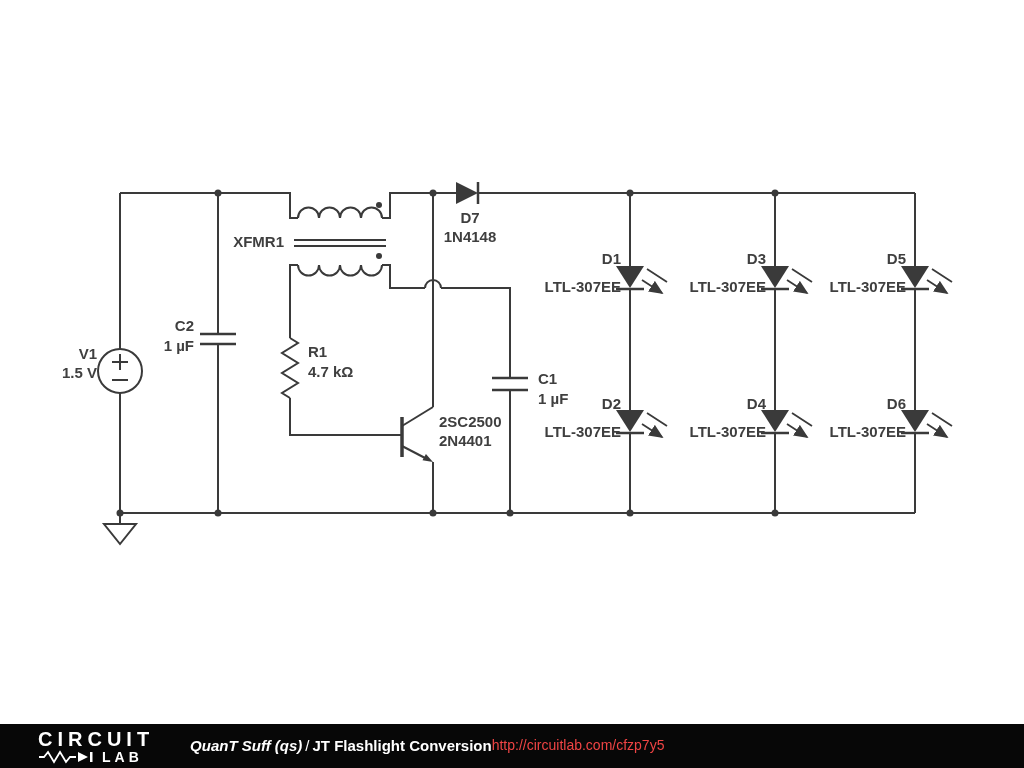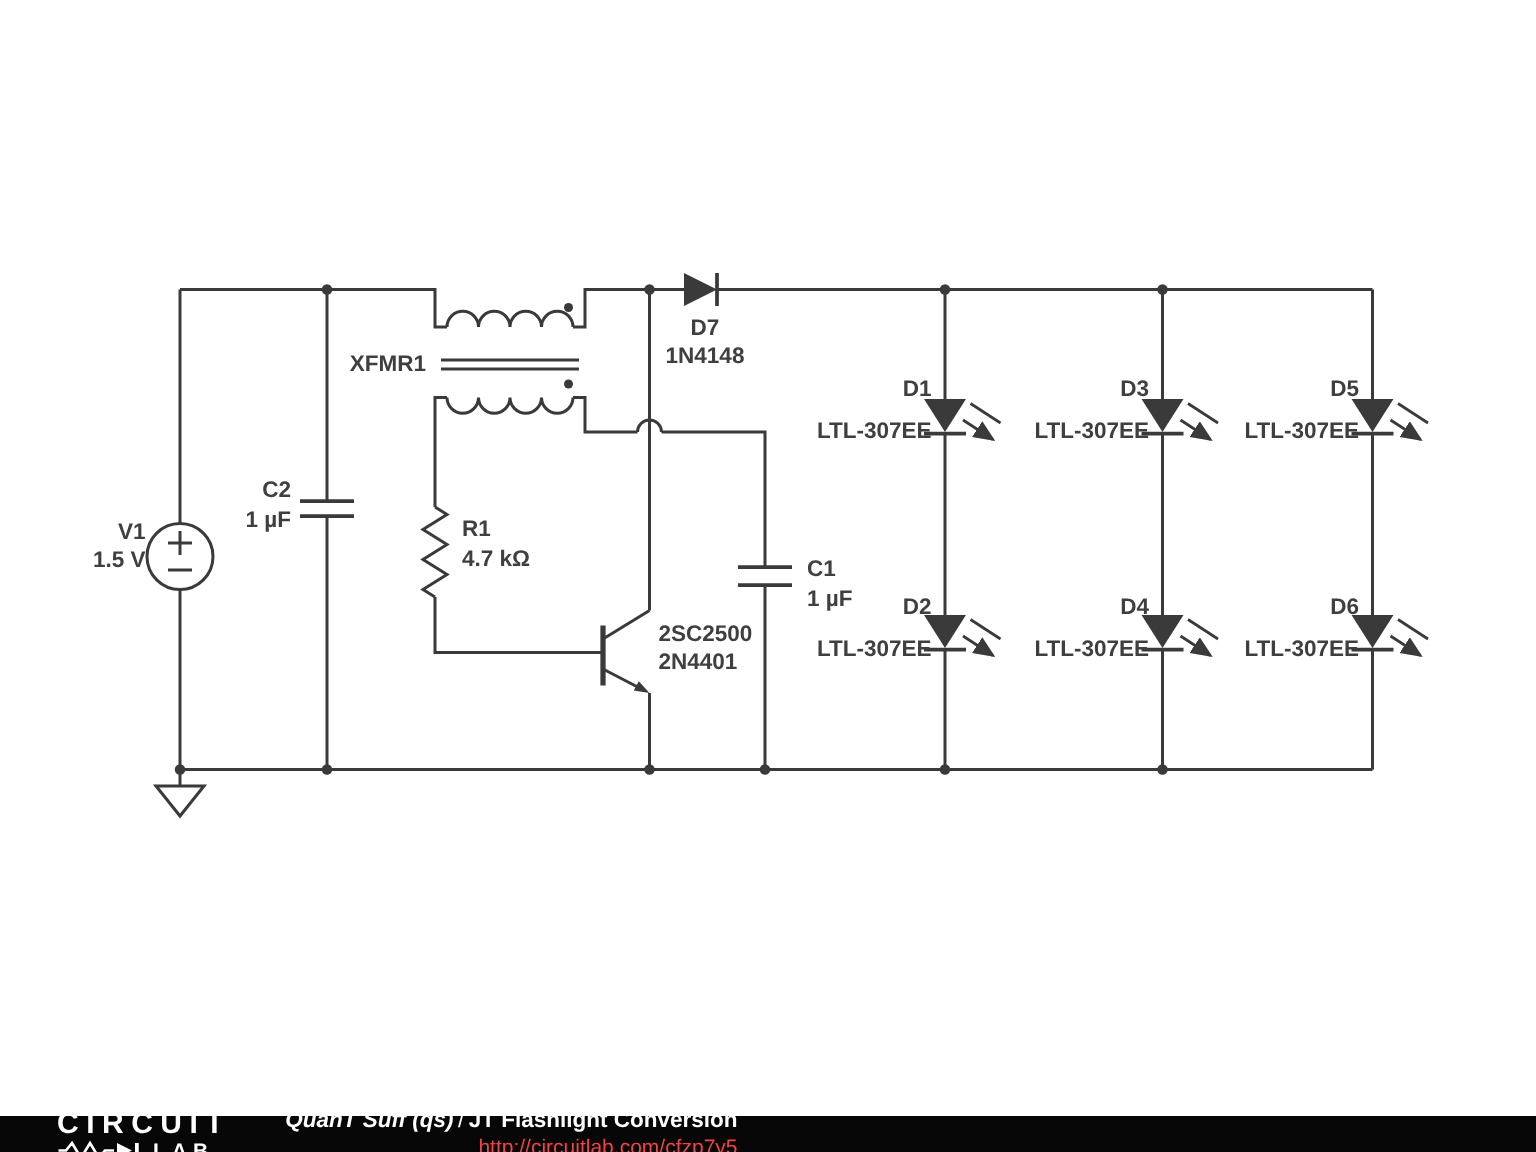--- a/index.html
+++ b/index.html
@@ -4,29 +4,29 @@
 <style>
   html,body{margin:0;padding:0;}
   body{
     width:1024px;height:768px;position:relative;overflow:hidden;
     background:#ffffff;font-family:"Liberation Sans",sans-serif;
   }
   .schematic-wrap{position:absolute;top:0;left:0;width:1024px;height:726px;background:#fff;}
   svg text.lbl{font-family:"Liberation Sans",sans-serif;font-weight:bold;font-size:15px;fill:#3f3f3f;}
   
   .footer{
-    position:absolute;left:0;bottom:0;width:1024px;height:24px;
+    position:absolute;left:0;bottom:0;width:1024px;height:44px;
     background:#070707;display:flex;align-items:center;color:#fff;
   }
   .brand{margin-left:38px;line-height:1;cursor:pointer;}
   .brand-top{font-size:20px;font-weight:bold;letter-spacing:5px;color:#fff;}
   .brand-bottom{display:flex;align-items:flex-start;margin-top:1px;}
   .brand-bottom .zz{margin-right:4px;}
   .brand-bottom span{font-size:14px;font-weight:bold;letter-spacing:4px;color:#fff;}
-  .meta{margin-left:36px;display:flex;flex-direction:column;justify-content:center;text-align:right;}
+  .meta{margin-left:36px;display:flex;flex-direction:row;justify-content:center;}
   .meta-title{font-size:15px;color:#fff;line-height:1.2;}
   .meta-title .author{font-style:italic;font-weight:bold;}
   .meta-title .divider{font-weight:normal;padding:0 3px;}
   .meta-title .title{font-weight:bold;}
   .url{font-size:14px;color:#ef4444;text-decoration:none;line-height:1.25;}
 </style>
 </head>
 <body>
 
 <div class="schematic-wrap">

